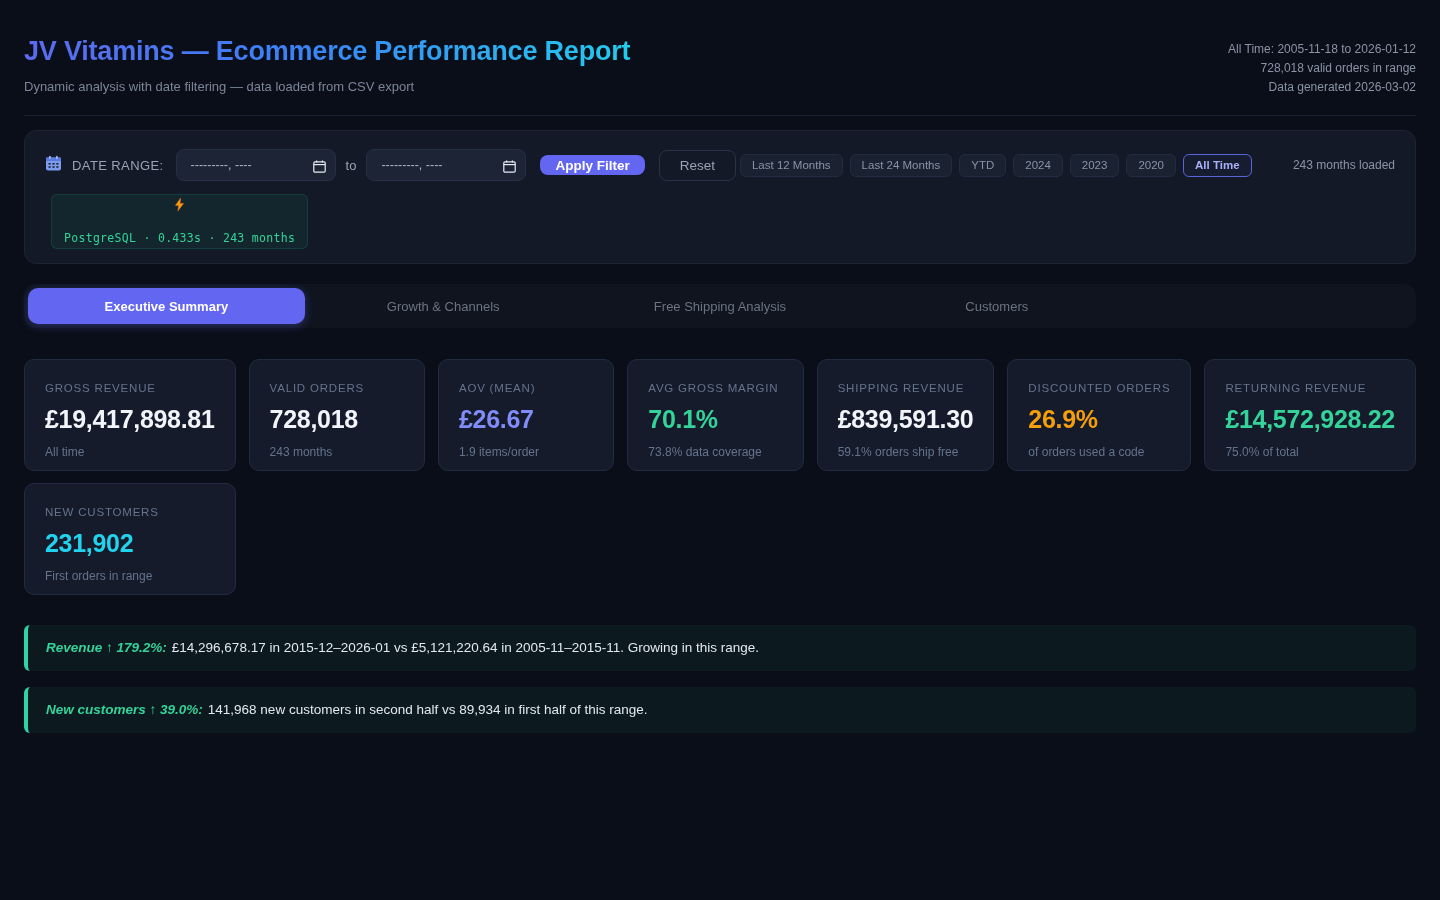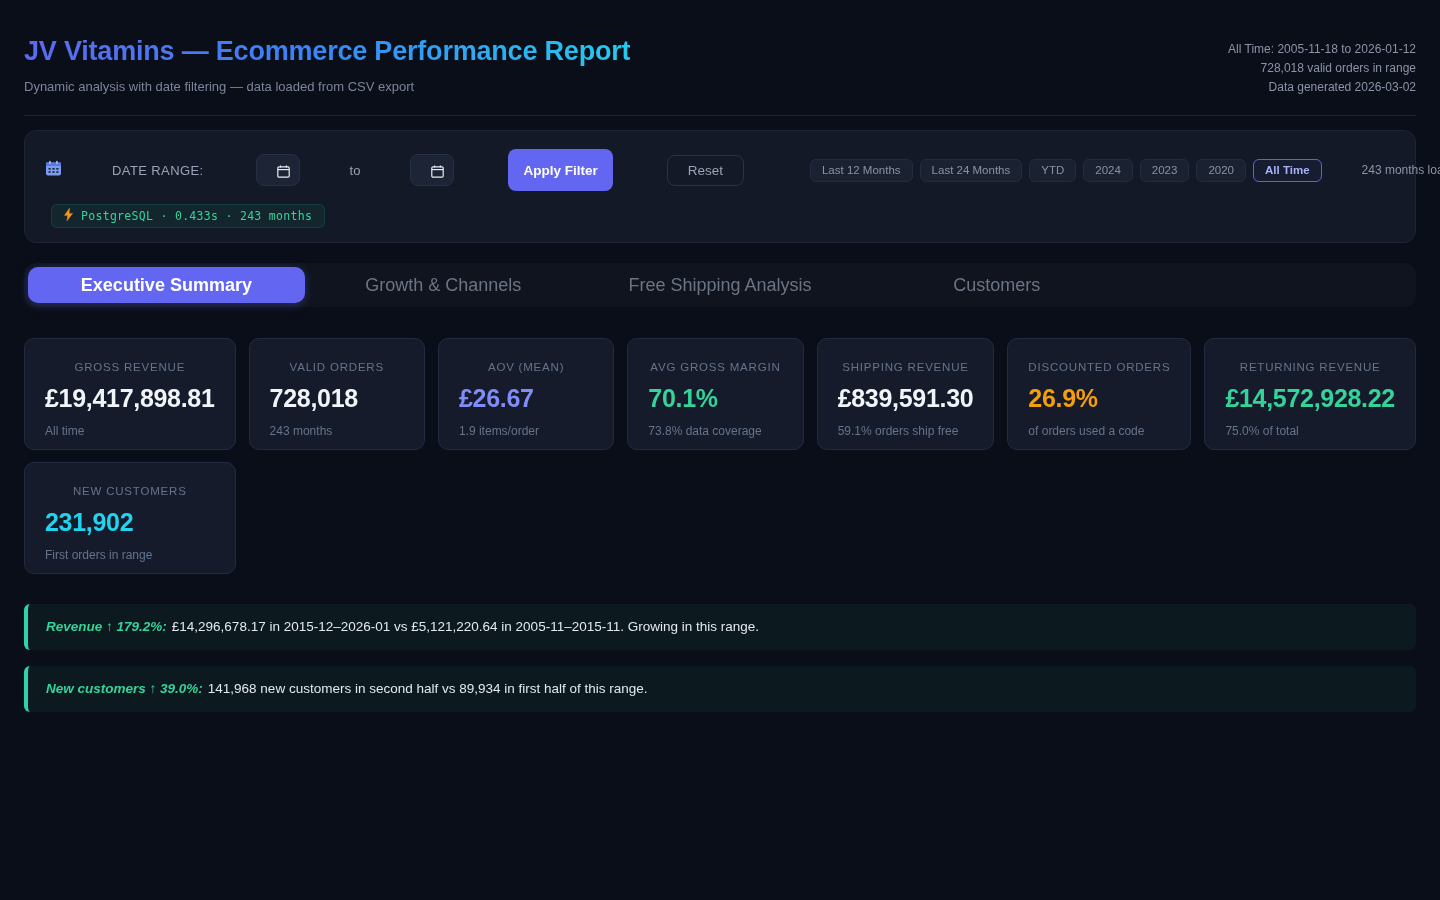--- a/index.html
+++ b/index.html
@@ -25,81 +25,81 @@
     display:inline-block;
   }
   .subtitle { margin-top:12px; font-size:13px; color:#7c8499; }
   .header-meta { text-align:right; font-size:12px; color:#8b93a7; line-height:19px; padding-top:4px; }
 
   
   .filter-panel {
     margin-top:14px; background:#141927; border:1px solid #1d2436;
     border-radius:12px; padding:18px 20px 14px 20px;
   }
-  .filter-row { display:flex; align-items:center;gap:40px; }
+  .filter-row { display:flex; align-items:center; }
   .filter-label { font-size:13px; color:#9aa3b5; letter-spacing:0.4px; margin:0 12px 0 10px; white-space:nowrap; }
   .date-input {
     position:relative; width:160px; height:32px; background:#1d2435;
     border:1px solid #272f45; border-radius:8px; display:flex; align-items:center;
   }
   .date-input input {
     width:100%; height:100%; background:transparent; border:none; outline:none;
     color:#c3cad9; font-size:12.5px; padding:0 28px 0 14px;
     font-family:"Liberation Sans","DejaVu Sans",sans-serif;
   }
   .date-input input::placeholder { color:#aeb6c6; }
   .date-input .mini-cal { position:absolute; right:9px; top:9px; }
   .to-label { margin:0 10px; font-size:13px; color:#9aa3b5; }
   .btn { cursor:pointer; border:none; font-family:inherit; white-space:nowrap; }
   .btn-apply {
-    margin-left:14px; height:42px; padding:0 15px; border-radius:8px;
+    margin-left:14px; height:20px; padding:0 15px; border-radius:8px;
     background:#6366f1; color:#ffffff; font-size:13.5px; font-weight:bold;
   }
   .btn-reset {
     margin-left:14px; height:31px; padding:0 20px; border-radius:8px;
     background:transparent; border:1px solid #2a3248; color:#9aa3b5; font-size:13.5px;
   }
-  .preset-group { display:flex; align-items:center; gap:7px; margin-left:26px; }
+  .preset-group { display:flex; align-items:center; gap:7px; margin-left:4px; }
   .btn-preset {
     height:23px; padding:0 11px; border-radius:6px;
     background:#1a2131; border:1px solid #232b40; color:#8a93a6; font-size:11.5px;
   }
   .btn-preset.active {
     background:#171d30; border:1px solid #5a63d8; color:#a8b0f7; font-weight:bold;
   }
   .months-loaded { margin-left:auto; font-size:12px; color:#8b93a7; white-space:nowrap; }
   .filter-status { margin-top:13px; padding-left:6px; }
   .status-badge {
-    display:inline-flex; align-items:center; gap:8px;
+    display:inline-flex; align-items:center; gap:17px;
     background:rgba(16,185,129,0.08); border:1px solid rgba(16,185,129,0.18);
     border-radius:6px; padding:3px 12px;
     font-family:"DejaVu Sans Mono","Liberation Mono",monospace;
-    font-size:11.5px; color:#34d399; letter-spacing:0.3px;
+    font-size:11.5px; color:#34d399; letter-spacing:0.3px;flex-direction:column;
   }
 
   
   .tabbar {
     margin-top:20px; height:44px; background:#0f141f; border-radius:12px;
     display:grid; grid-template-columns:repeat(5,1fr); align-items:stretch; padding:4px;
   }
   .tab {
     display:flex; align-items:center; justify-content:center;
-    font-size:18px; color:#6b7483; border-radius:10px; cursor:pointer;
+    font-size:13px; color:#6b7483; border-radius:10px; cursor:pointer;
   }
   .tab.active { background:#6366f1; color:#ffffff; font-weight:bold; box-shadow:0 2px 10px rgba(99,102,241,0.35); }
 
   
   .kpi-grid {
     margin-top:31px; display:grid; grid-template-columns:repeat(7,1fr); gap:12px 13px;
   }
   .kpi-card {
     height:112px; background:#151b2b; border:1px solid #232b42; border-radius:10px;
     padding:22px 20px 0 20px;
   }
-  .kpi-label { font-size:11.5px; color:#64748b; letter-spacing:0.8px; white-space:nowrap;text-align:center; }
+  .kpi-label { font-size:11.5px; color:#64748b; letter-spacing:0.8px; white-space:nowrap; }
   .kpi-value { margin-top:11px; font-size:25px; font-weight:bold; white-space:nowrap; letter-spacing:-0.3px; }
   .kpi-sub { margin-top:11px; font-size:12px; color:#64748b; white-space:nowrap; }
 
   
   .insights { margin-top:30px; }
   .insight {
     border-left:4px solid #2fd3a5; border-radius:6px;
     padding:14px 18px; margin-bottom:16px; font-size:13.5px; line-height:18px;
   }
   .insight-label { font-weight:bold; margin-right:5px;font-style:italic; }

